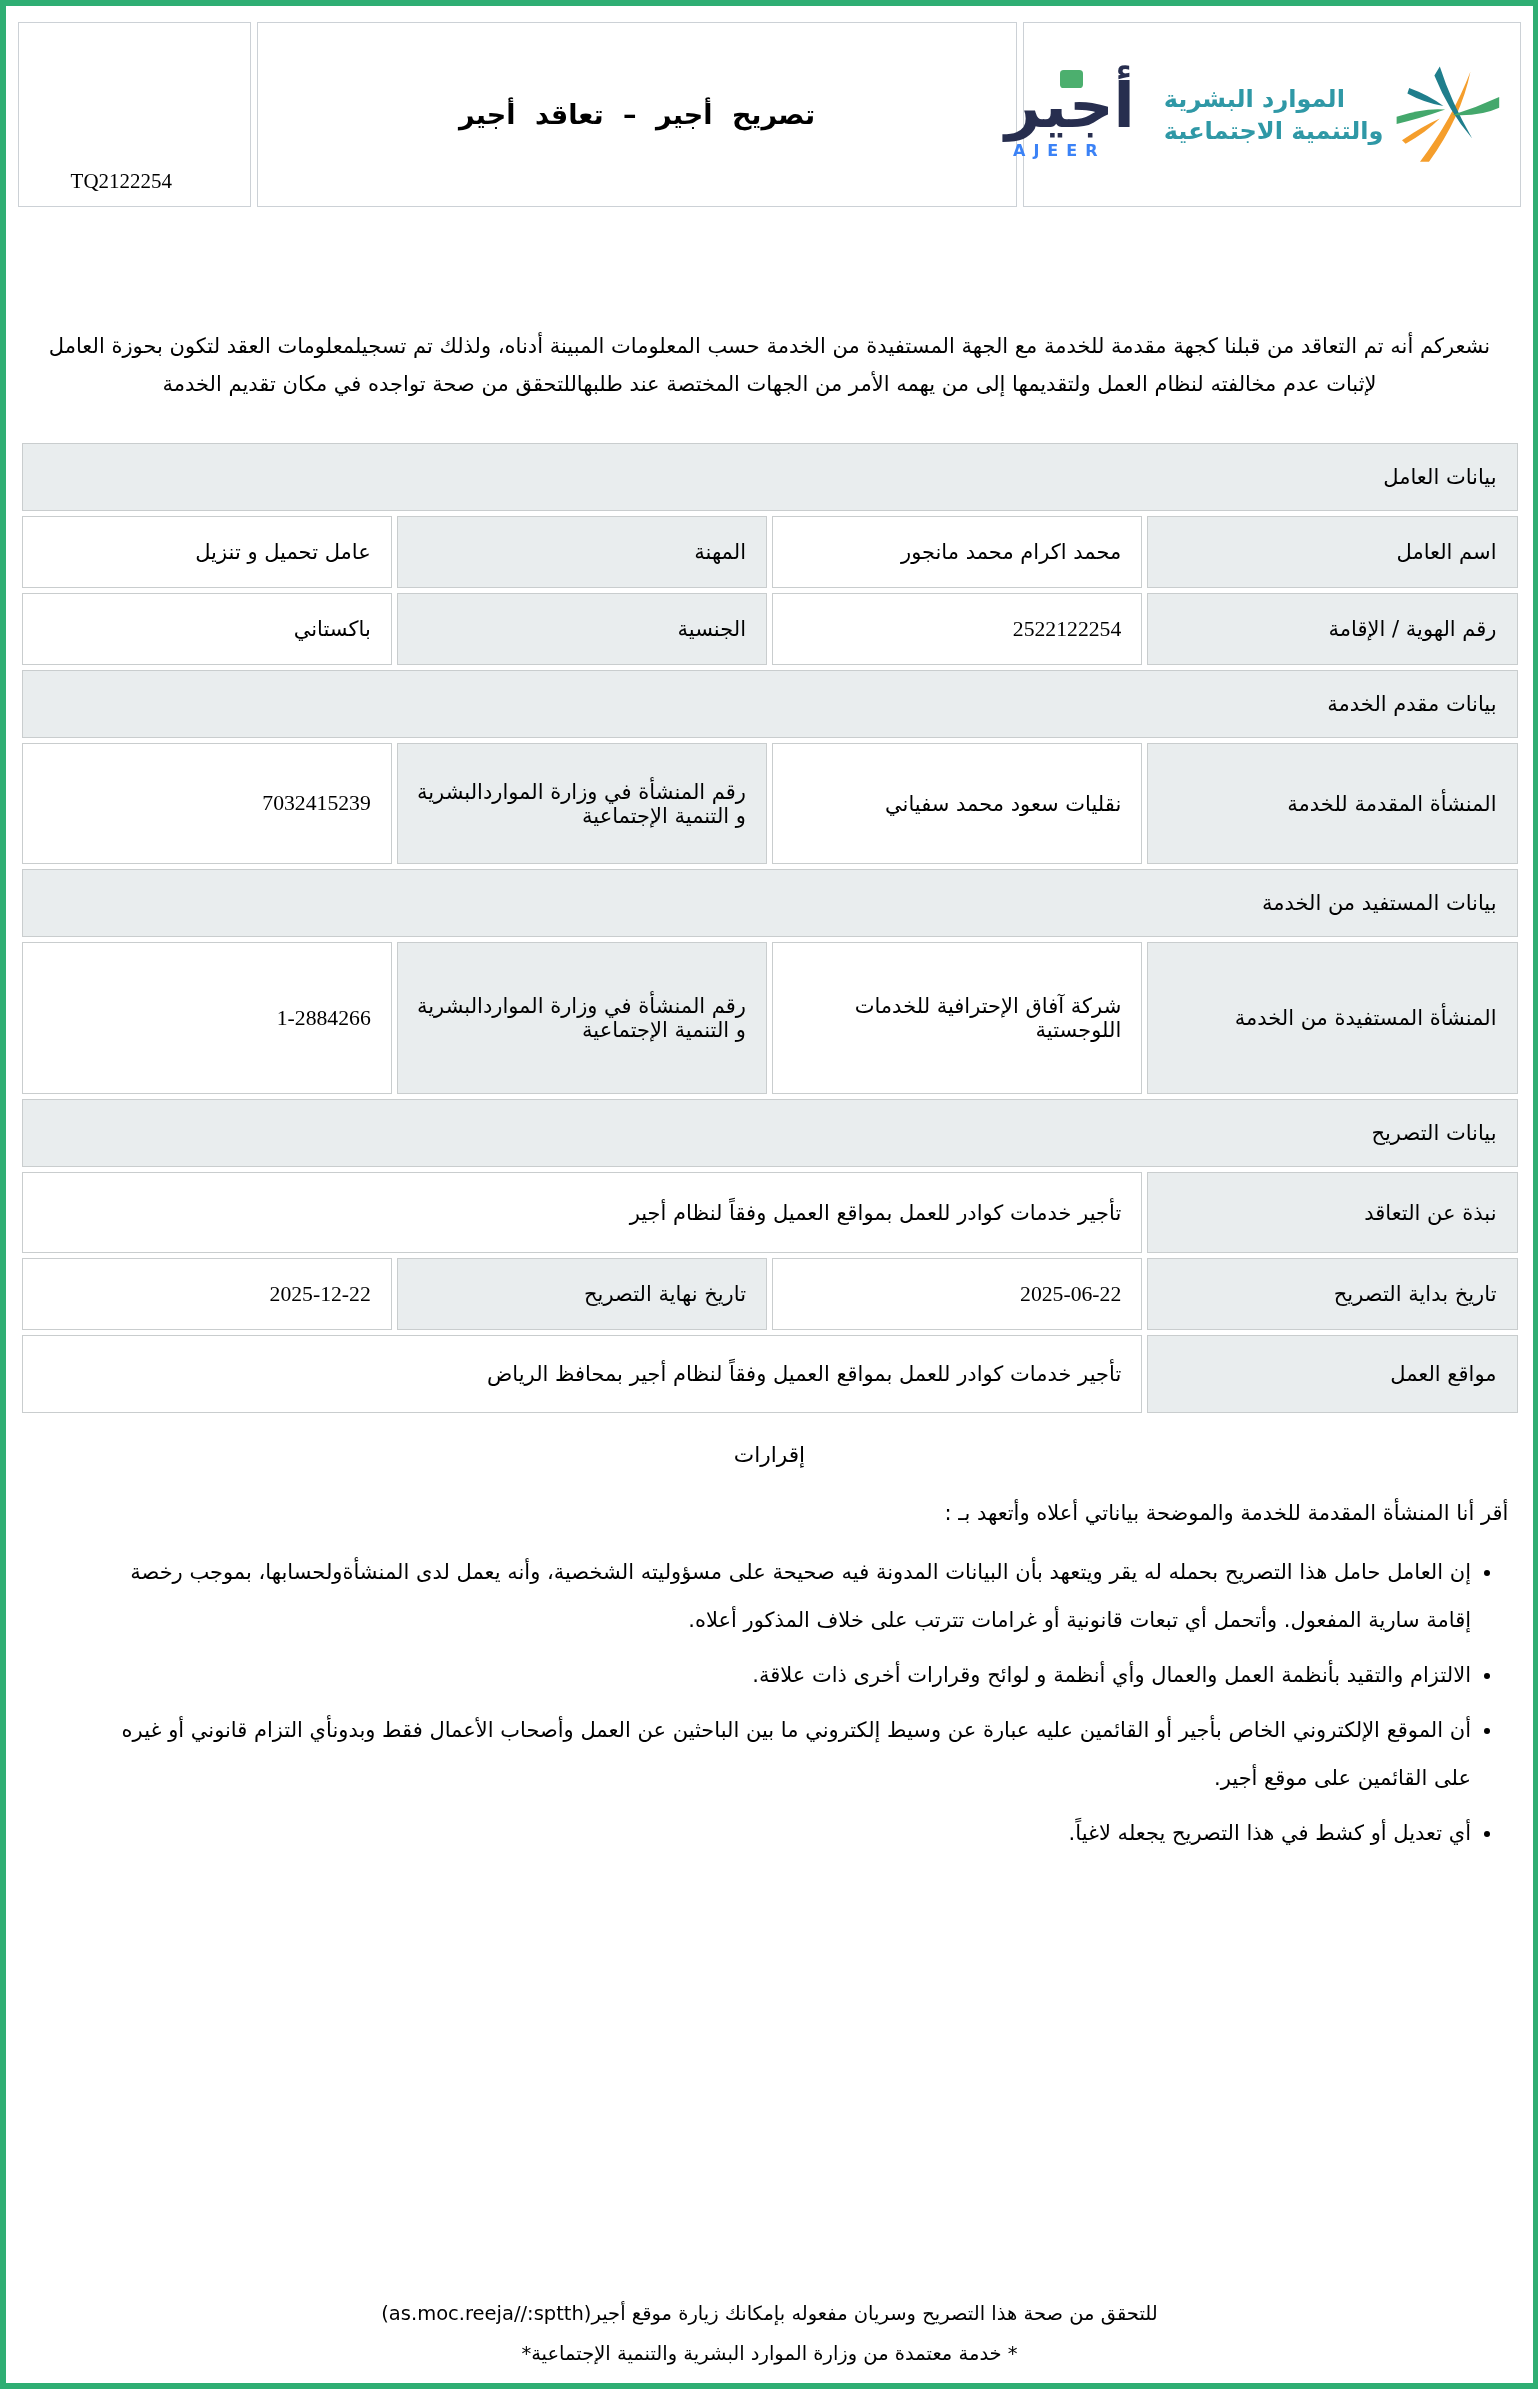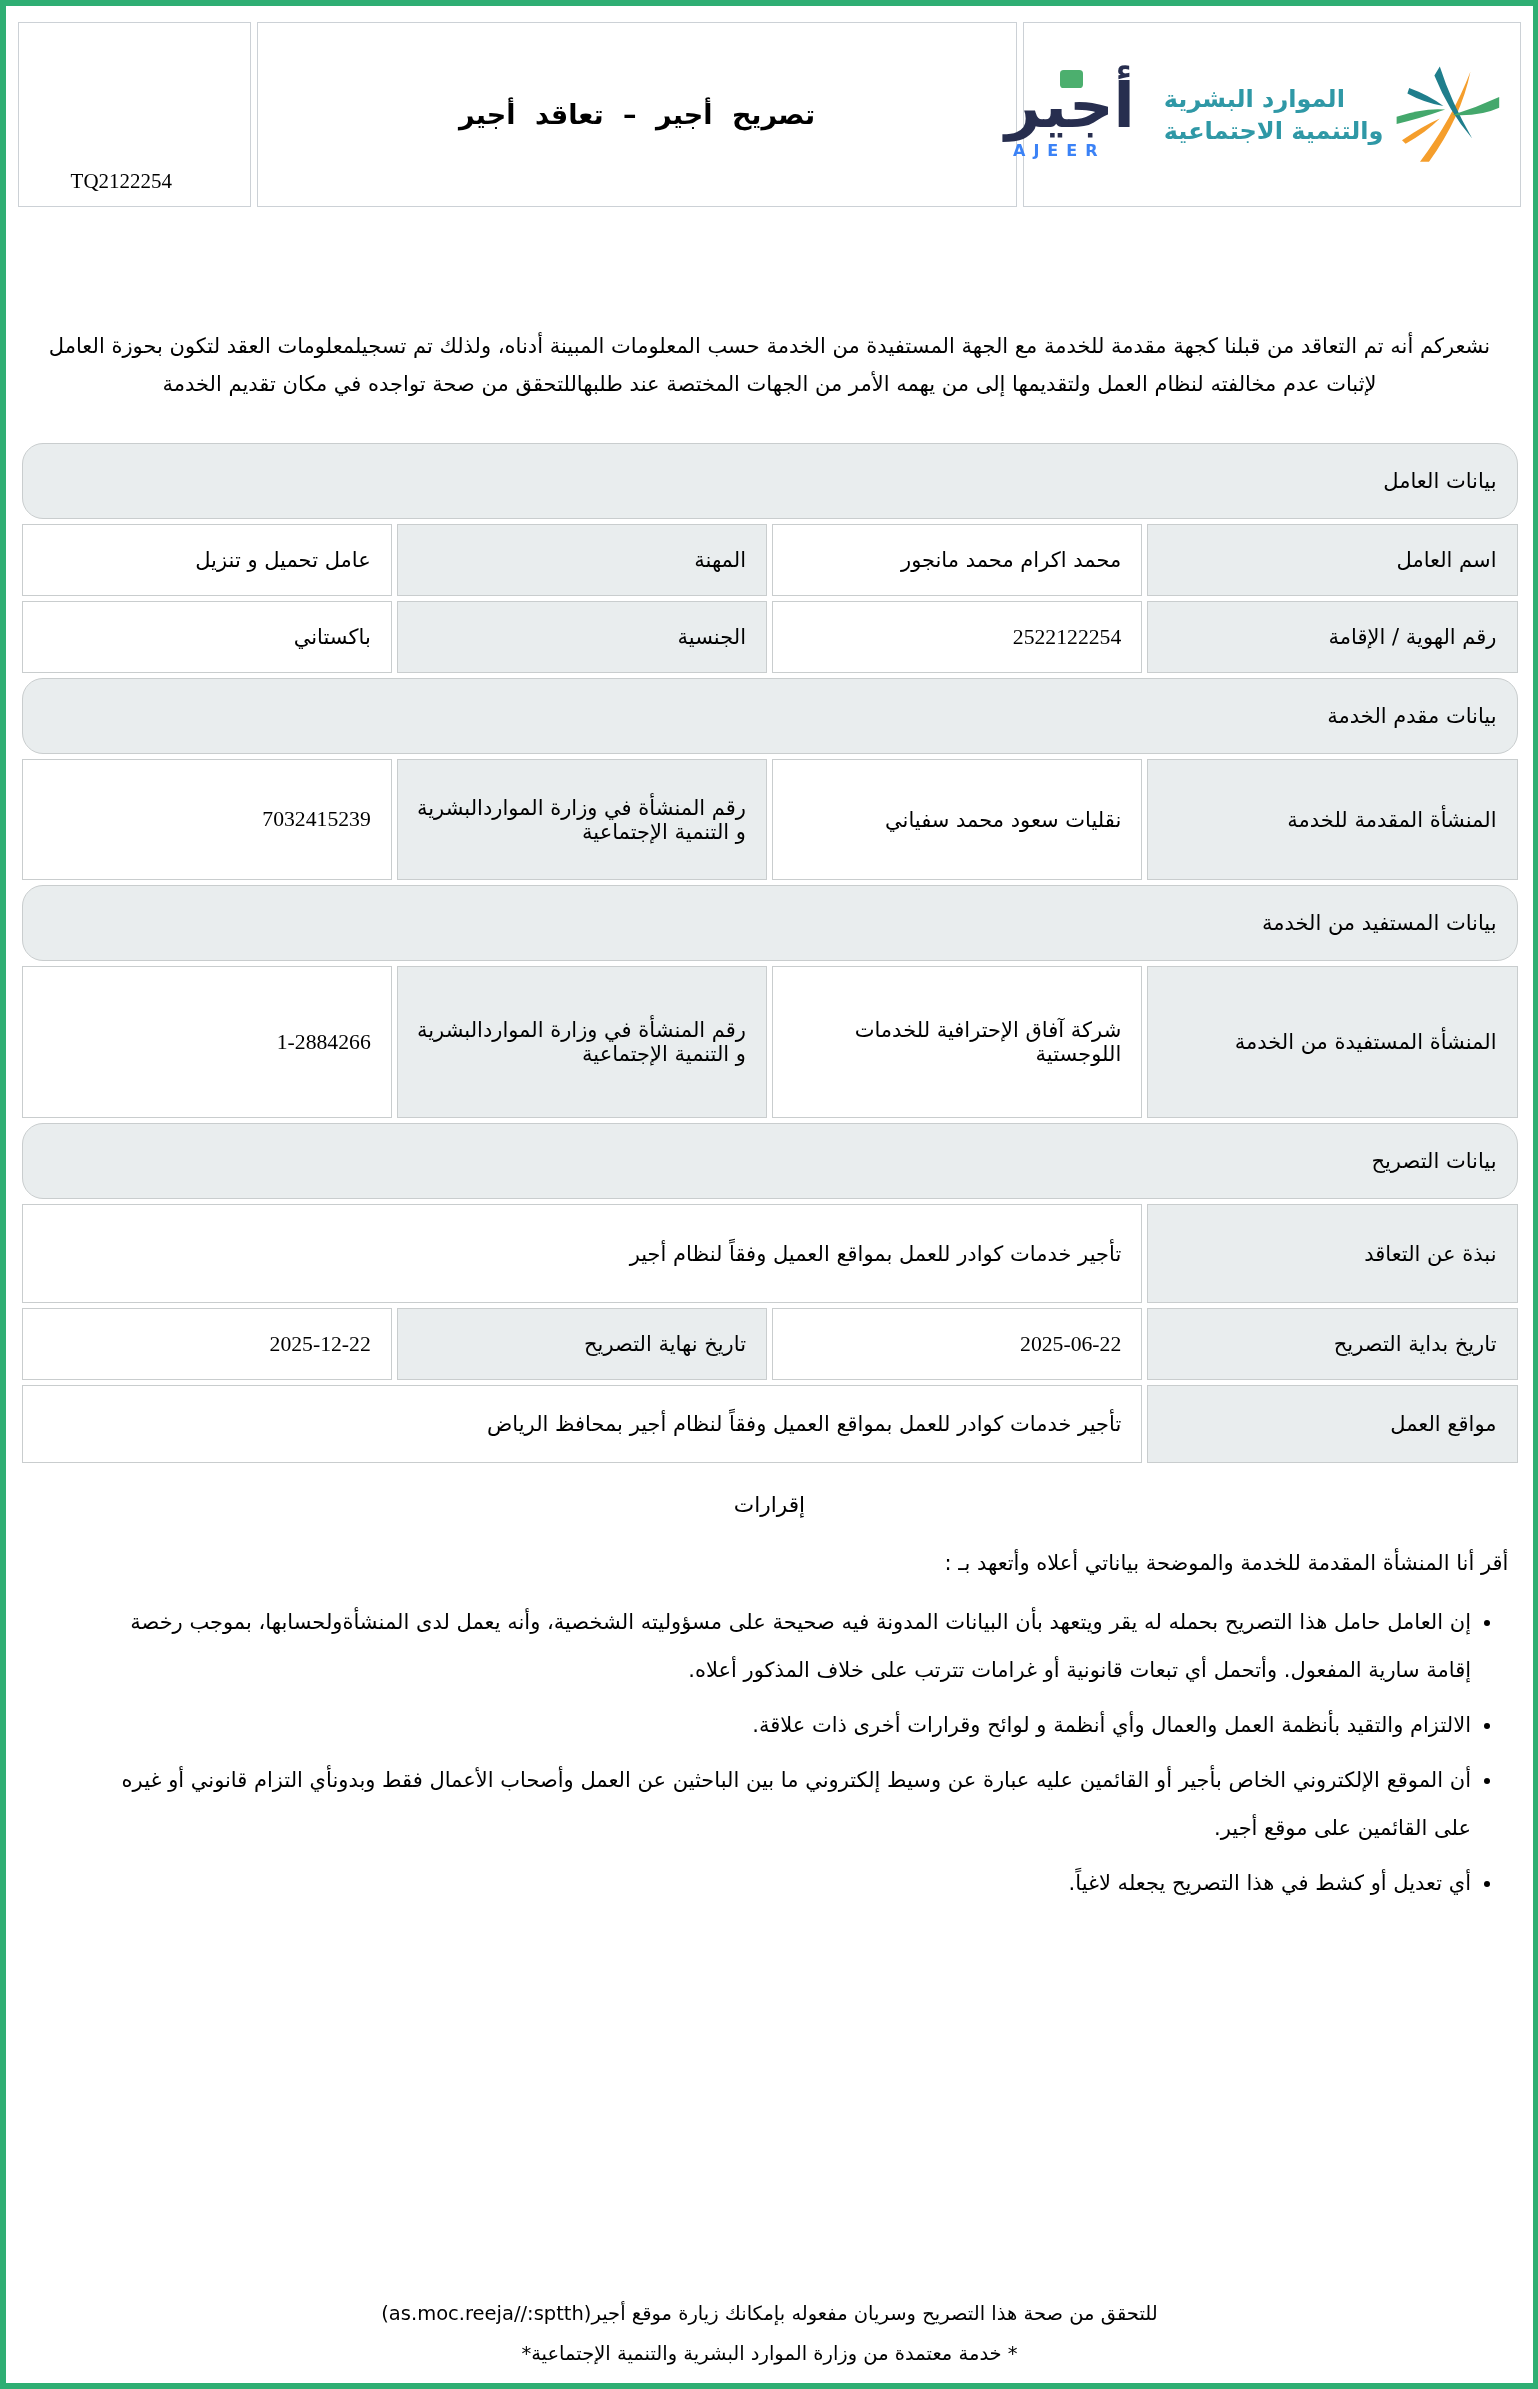--- a/index.html
+++ b/index.html
@@ -47,28 +47,28 @@
     width:1506px; margin:35px auto 0;
     border-collapse:separate; border-spacing:5px;
     table-layout:fixed; font-size:21px;
   }
   table.permit col { width:25%; }
   table.permit th, table.permit td {
     border:0.7px solid #c9cdce; vertical-align:middle;
     padding:4.3px 20px 4.3px 8.7px; text-align:right; font-weight:normal;
     overflow:hidden;
   }
-  th.sec { background:#e9edee; text-align:center; height:76px; font-size:21px; padding:0 7.2px;border-radius:21px; }
+  th.sec { background:#e9edee; text-align:center; height:68px; font-size:21px; padding:0 7.2px; }
   td.lbl { background:#e9edee;margin-left:24px; }
   td.val { background:#ffffff; }
   td.num { font-family:"Liberation Serif","DejaVu Serif",serif; font-size:21.7px; }
   tr.r-worker td { height:72px; }
   tr.r-provider td { height:121px; }
   tr.r-benef td { height:152px; }
-  tr.r-summary td { height:99px; }
+  tr.r-summary td { height:81px; }
   tr.r-dates td { height:72px; }
   tr.r-locations td { height:78px; }
   
   .decl-title { margin-top:21.7px; text-align:center; font-size:21.7px; line-height:30px; }
   .decl-intro { margin:29px 24.6px 0; text-align:right; font-size:21px; line-height:29px; }
   ul.decl-list { margin:20px 30px 0 87px; padding-right:32px; list-style:disc; }
   ul.decl-list li { font-size:21px; line-height:48px; margin-bottom:7.2px; text-align:right; }
   
   .footer { position:absolute; bottom:8.7px; left:0; right:0; text-align:center;
             font-size:19.5px; line-height:40px; }

